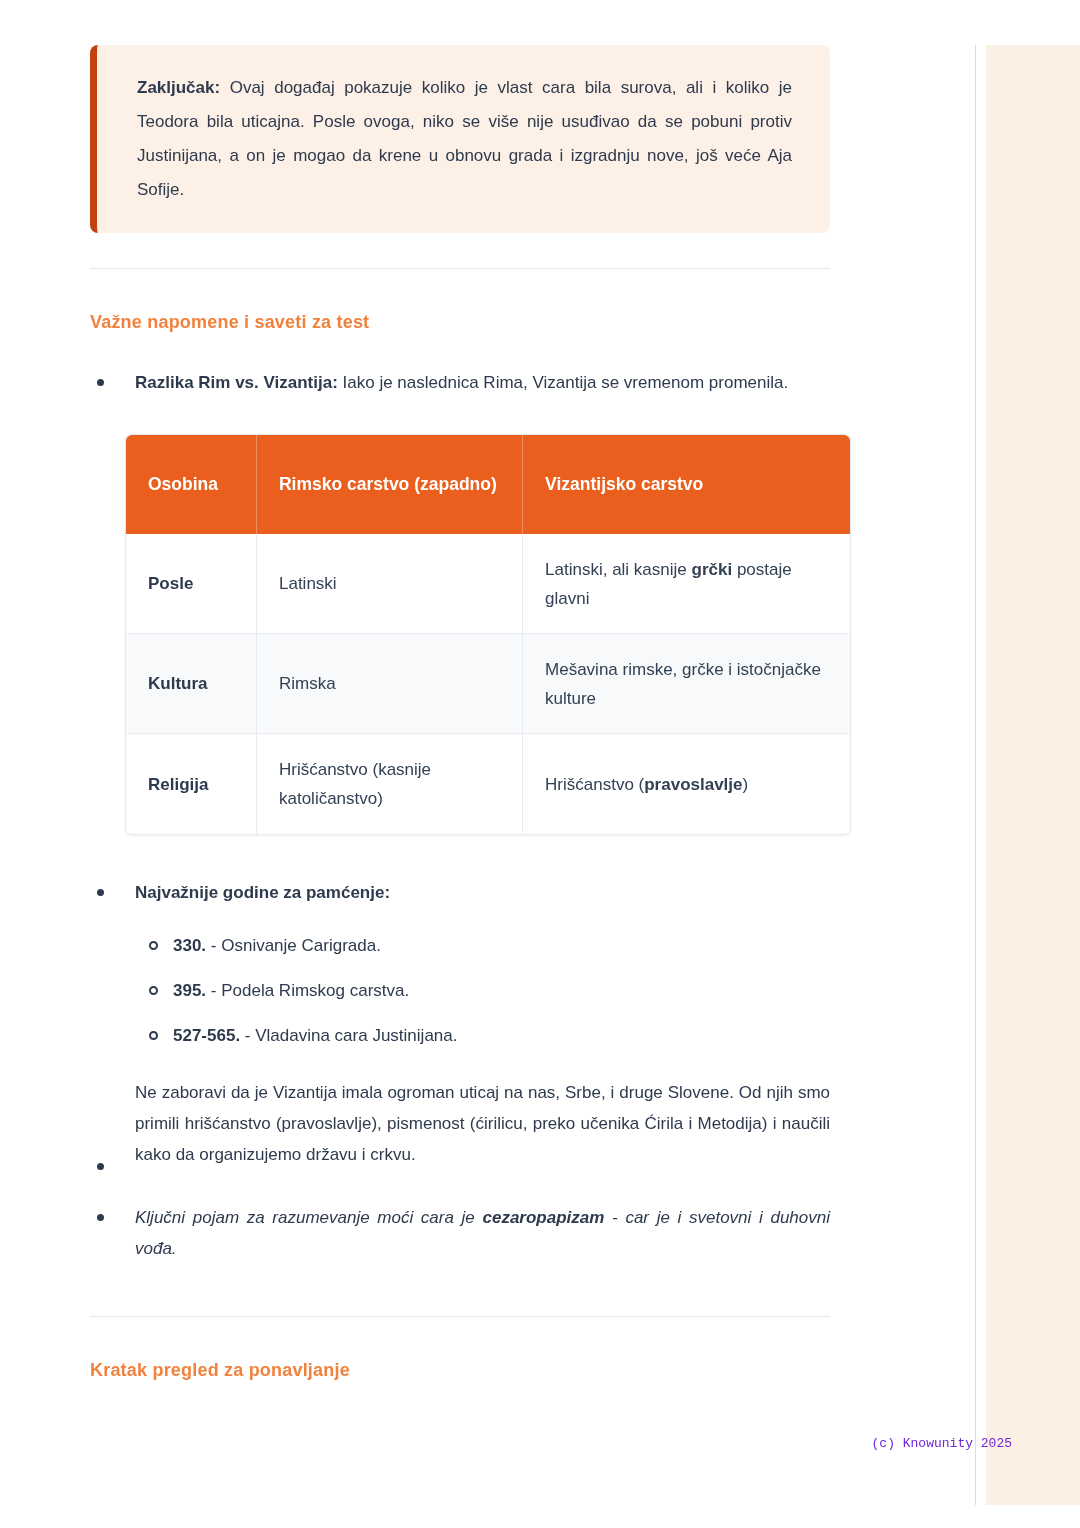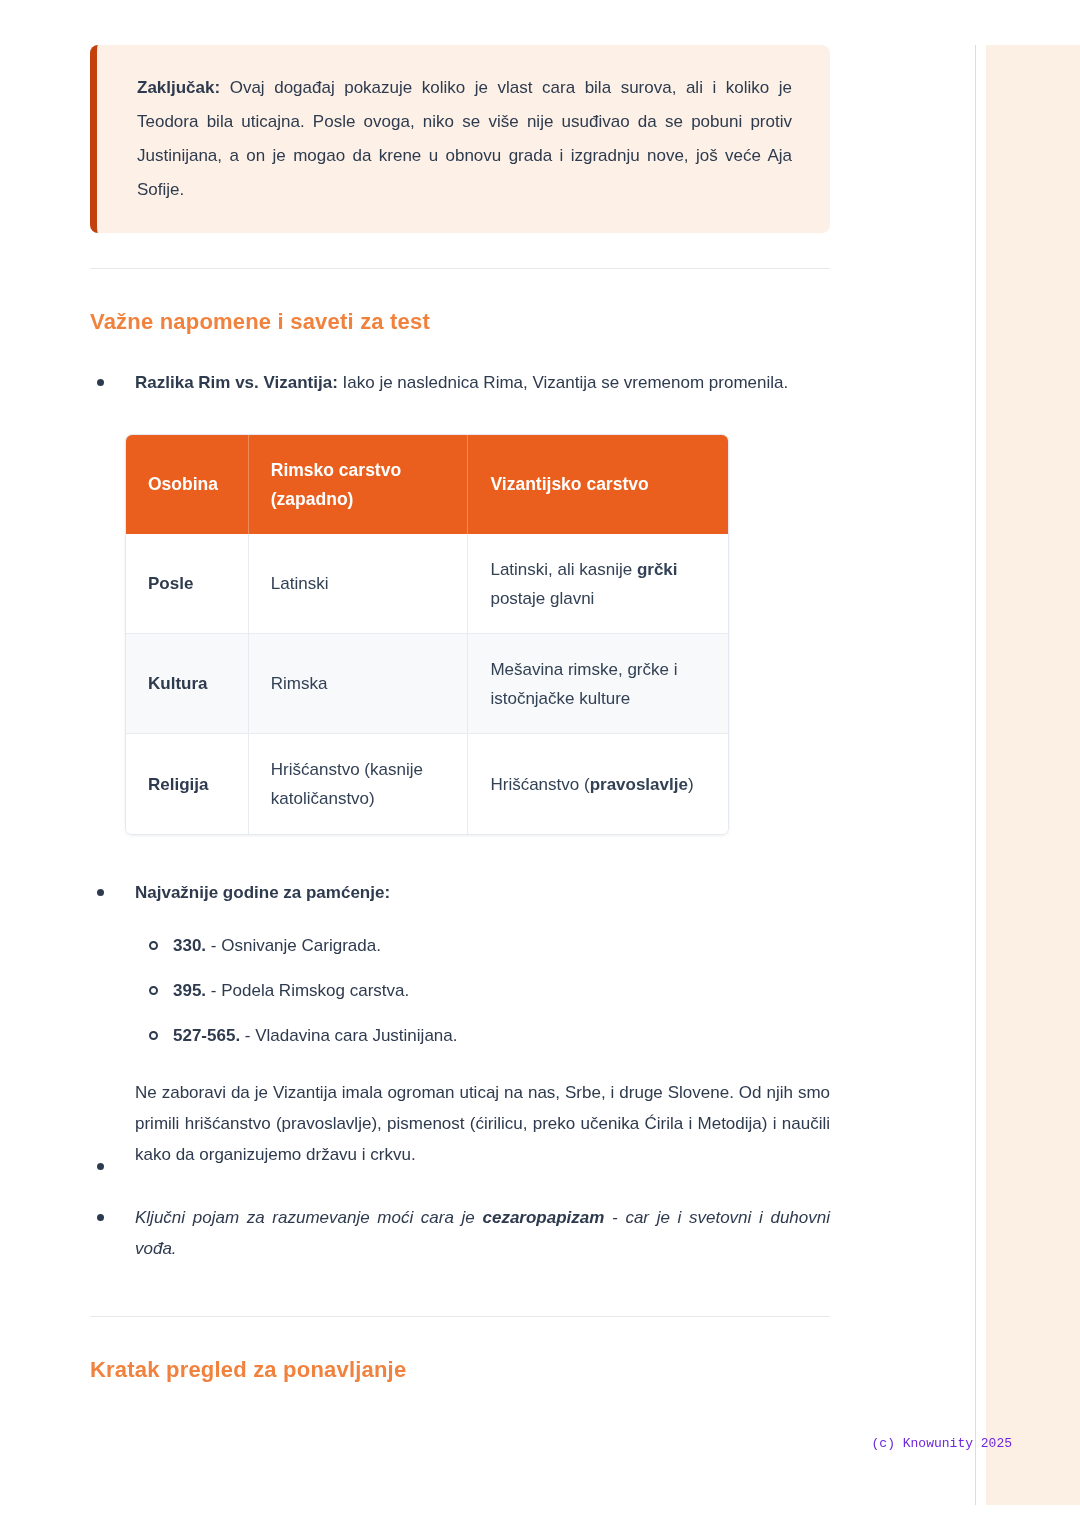--- a/index.html
+++ b/index.html
@@ -36,42 +36,42 @@
     font-size: 17px;
     line-height: 34px;
     text-align: justify;
     color: #2e3a4e;
   }
 
   .divider { height: 1px; background: #e6e8ec; margin-top: 35px; }
 
   .section-title {
     margin-top: 38px;
-    font-size: 22px;
+    font-size: 18px;
     line-height: 30px;
     font-weight: bold;
     color: #f0823e;
     letter-spacing: 0.2px;
   }
 
   .bullet { display: flex; margin-top: 30px; gap: 14px; }
   .bullet-dot {
     flex: none; width: 7px; height: 7px; border-radius: 50%;
     background: #2e3a4e; margin: 12px 0 0 7px;
   }
   .bullet-body {
     flex: 1; margin-left: 17px;
     font-size: 17px; line-height: 31px;
     text-align: justify;
   }
   .bullet-body.italic { font-style: italic; }
 
   .table-wrap {
     margin: 36px 0 0 35px;
-    width: 604px;
+    width: 726px;
     border: 1px solid #e5eaf0;
     border-radius: 7px;
     overflow: hidden;
     box-shadow: 0 1px 3px rgba(16,24,40,0.07);
   }
   table.cmp-table { width: 100%; border-collapse: separate; border-spacing: 0; }
   .cmp-table th {
     background: #ea5f1d;
     color: #ffffff;
     text-align: left;

